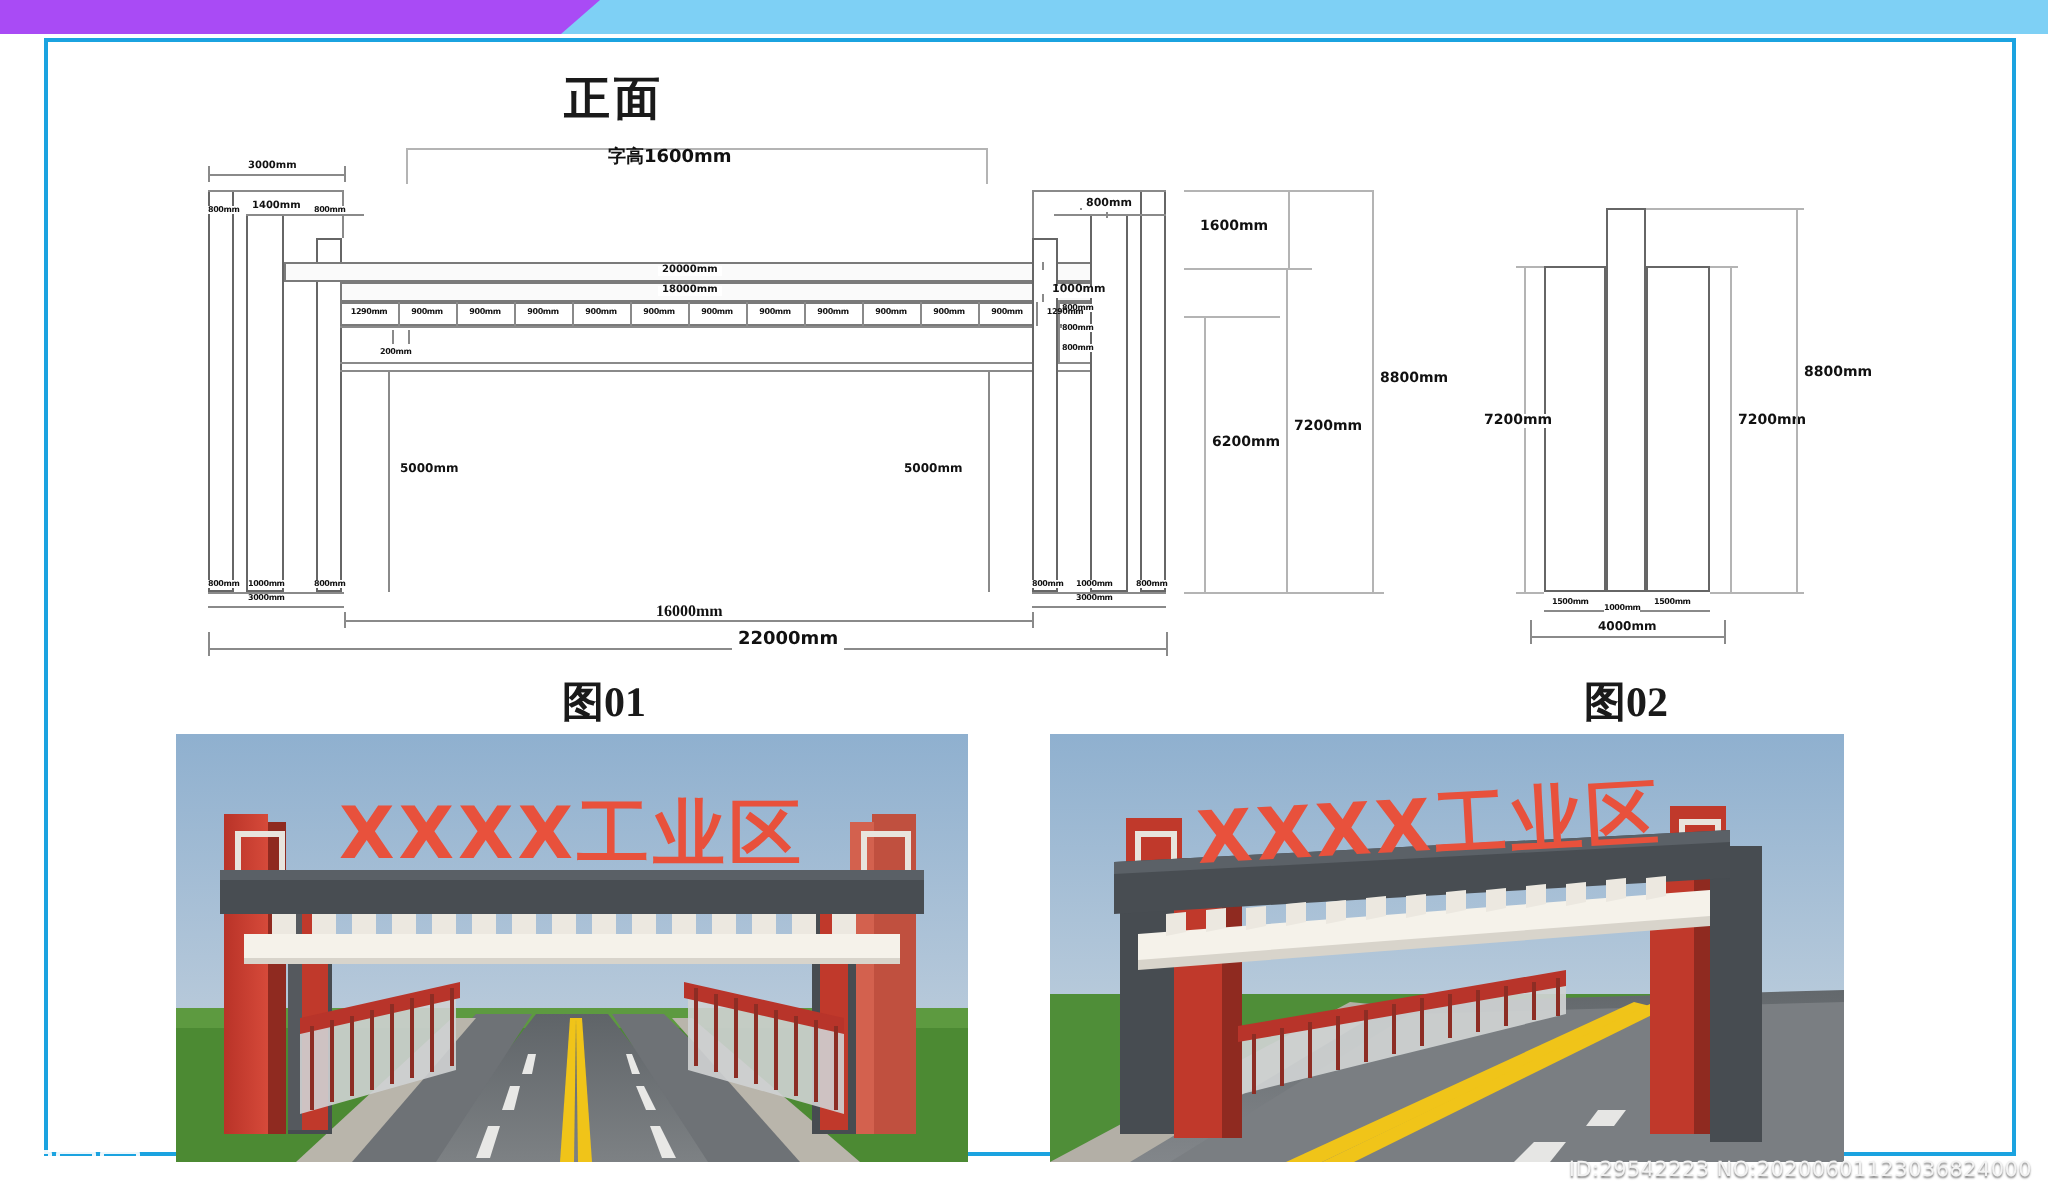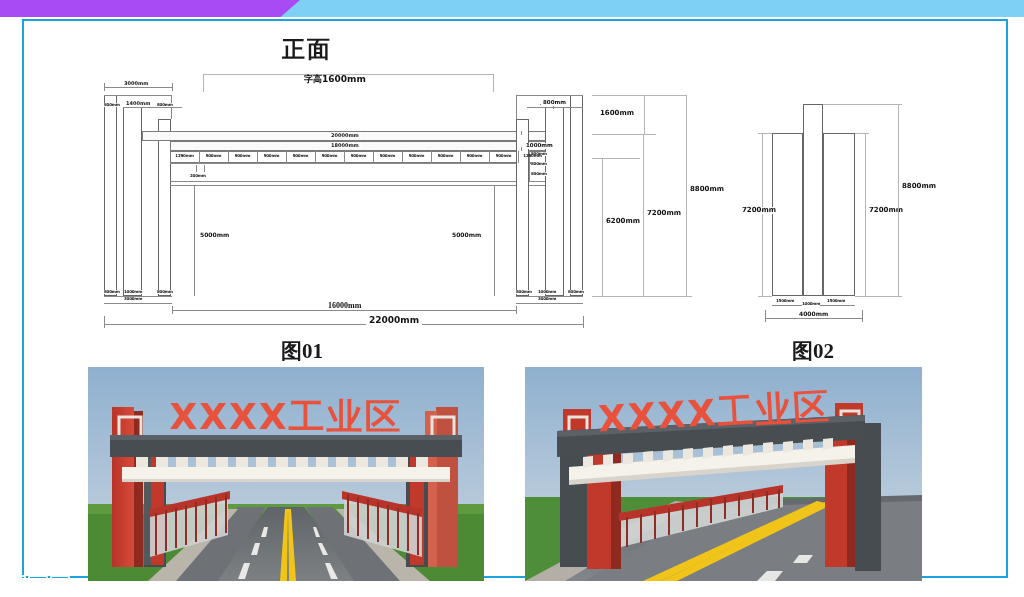--- a/index.html
+++ b/index.html
@@ -567,14 +567,15 @@
   </div>
 
   <div class="wm">
     <div class="wm-logo">
       <div class="wm-box"></div>
       <div class="wm-box"></div>
       <div class="wm-box"></div>
     </div>
   </div>
 
+  <div class="idtag">ID:29542223 NO:20200601123036824000</div>
 
 </div>
 
 </body></html>

